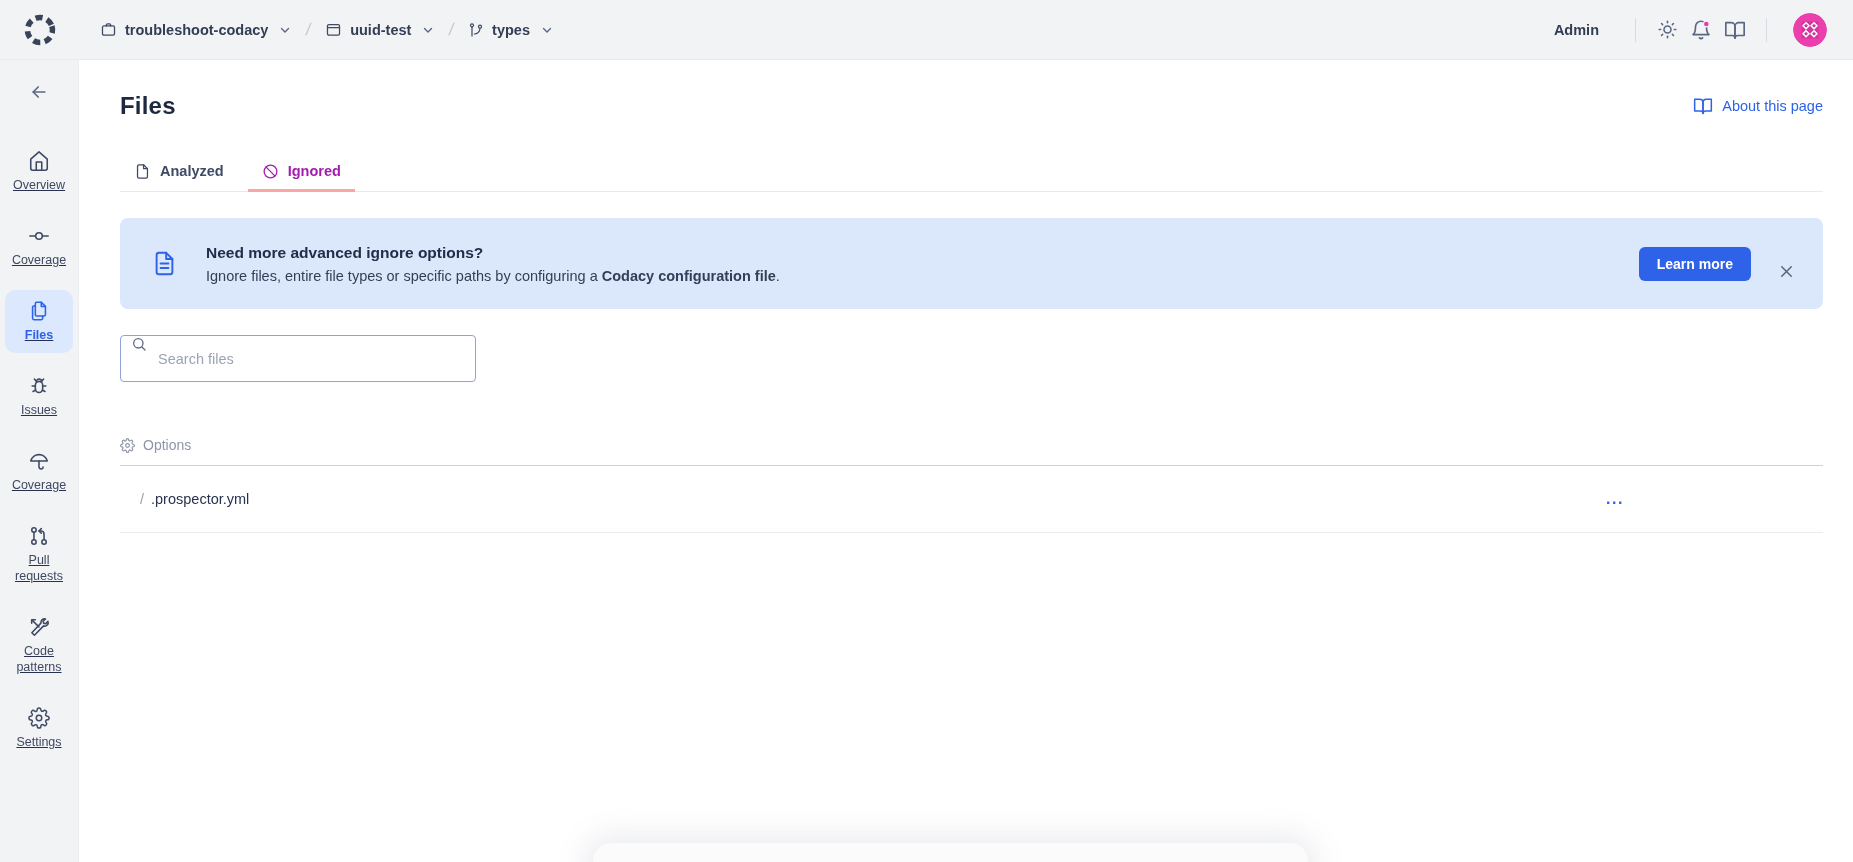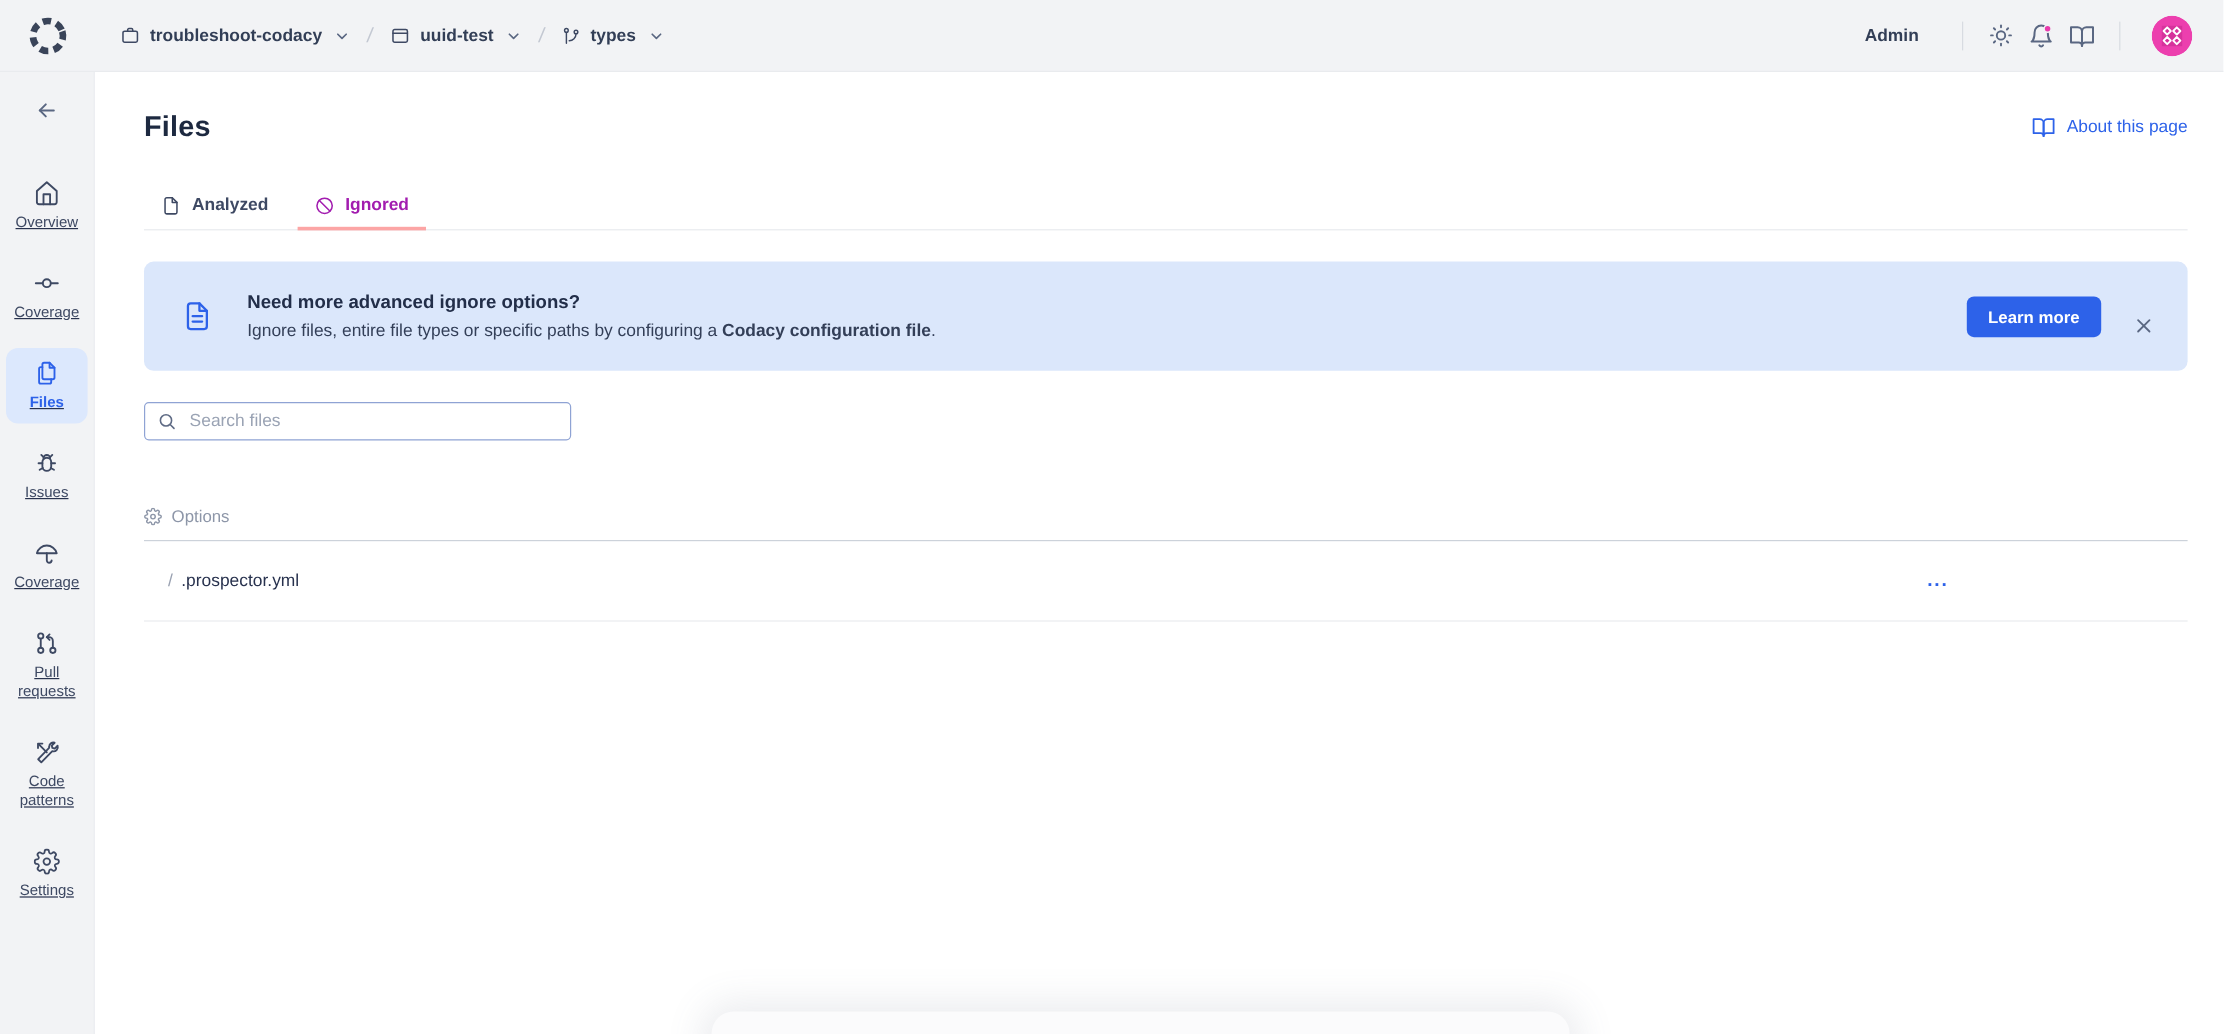--- a/index.html
+++ b/index.html
@@ -55,22 +55,22 @@
   .banner-icon{color:#2d62e9;}
   .banner-text{margin-left:28px;}
   .banner-title{font-size:15.5px;font-weight:700;color:#222e49;margin:0 0 6px;}
   .banner-desc{font-size:14.5px;color:#333f58;margin:0;}
   .banner-desc b{font-weight:700;}
   .banner-actions{margin-left:auto;display:flex;align-items:flex-end;gap:26px;}
   .learn-more-btn{background:#2d62e9;color:#fff;border:none;border-radius:6px;font-family:inherit;font-size:14px;font-weight:700;padding:9px 18px;cursor:pointer;}
   .banner-close{color:#5a6782;cursor:pointer;display:flex;}
 
   .search-box{
-    margin-top:26px;width:356px;height:32px;box-sizing:border-box;border:1.5px solid #8fa3d4;border-radius:4px;
-    display:flex;align-items:center;padding:0 10px;gap:9px;background:#fff;
+    margin-top:26px;width:356px;height:47px;box-sizing:border-box;border:1.5px solid #8fa3d4;border-radius:4px;
+    display:flex;padding:0 10px;gap:9px;background:#fff;
   }
   .search-box input{border:none;outline:none;flex:1;font-family:inherit;font-size:14.5px;color:#28324e;background:transparent;}
   .search-box input::placeholder{color:#9aa3b4;}
   .search-icon{color:#5f6b85;}
 
   .table{margin-top:42px;}
   .thead{display:flex;align-items:center;height:41px;border-bottom:1px solid #ccd2da;color:#8d96a8;font-size:14px;}
   .th-filename{display:flex;align-items:center;gap:9px;padding-left:20px;flex:1;}
   .th-options{display:flex;align-items:flex-end;gap:8px;width:225px;flex:none;}
   .trow{display:flex;align-items:center;height:66px;border-bottom:1px solid #e9ebef;font-size:14.5px;}

